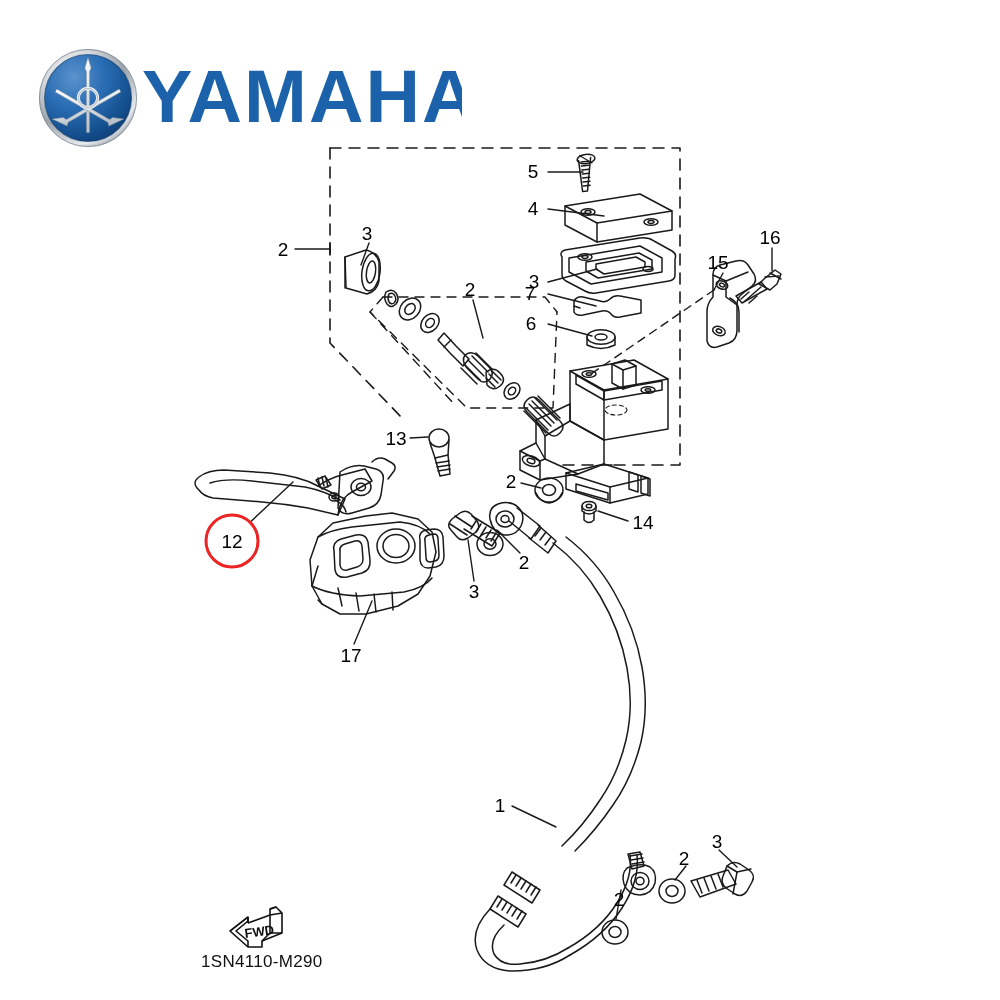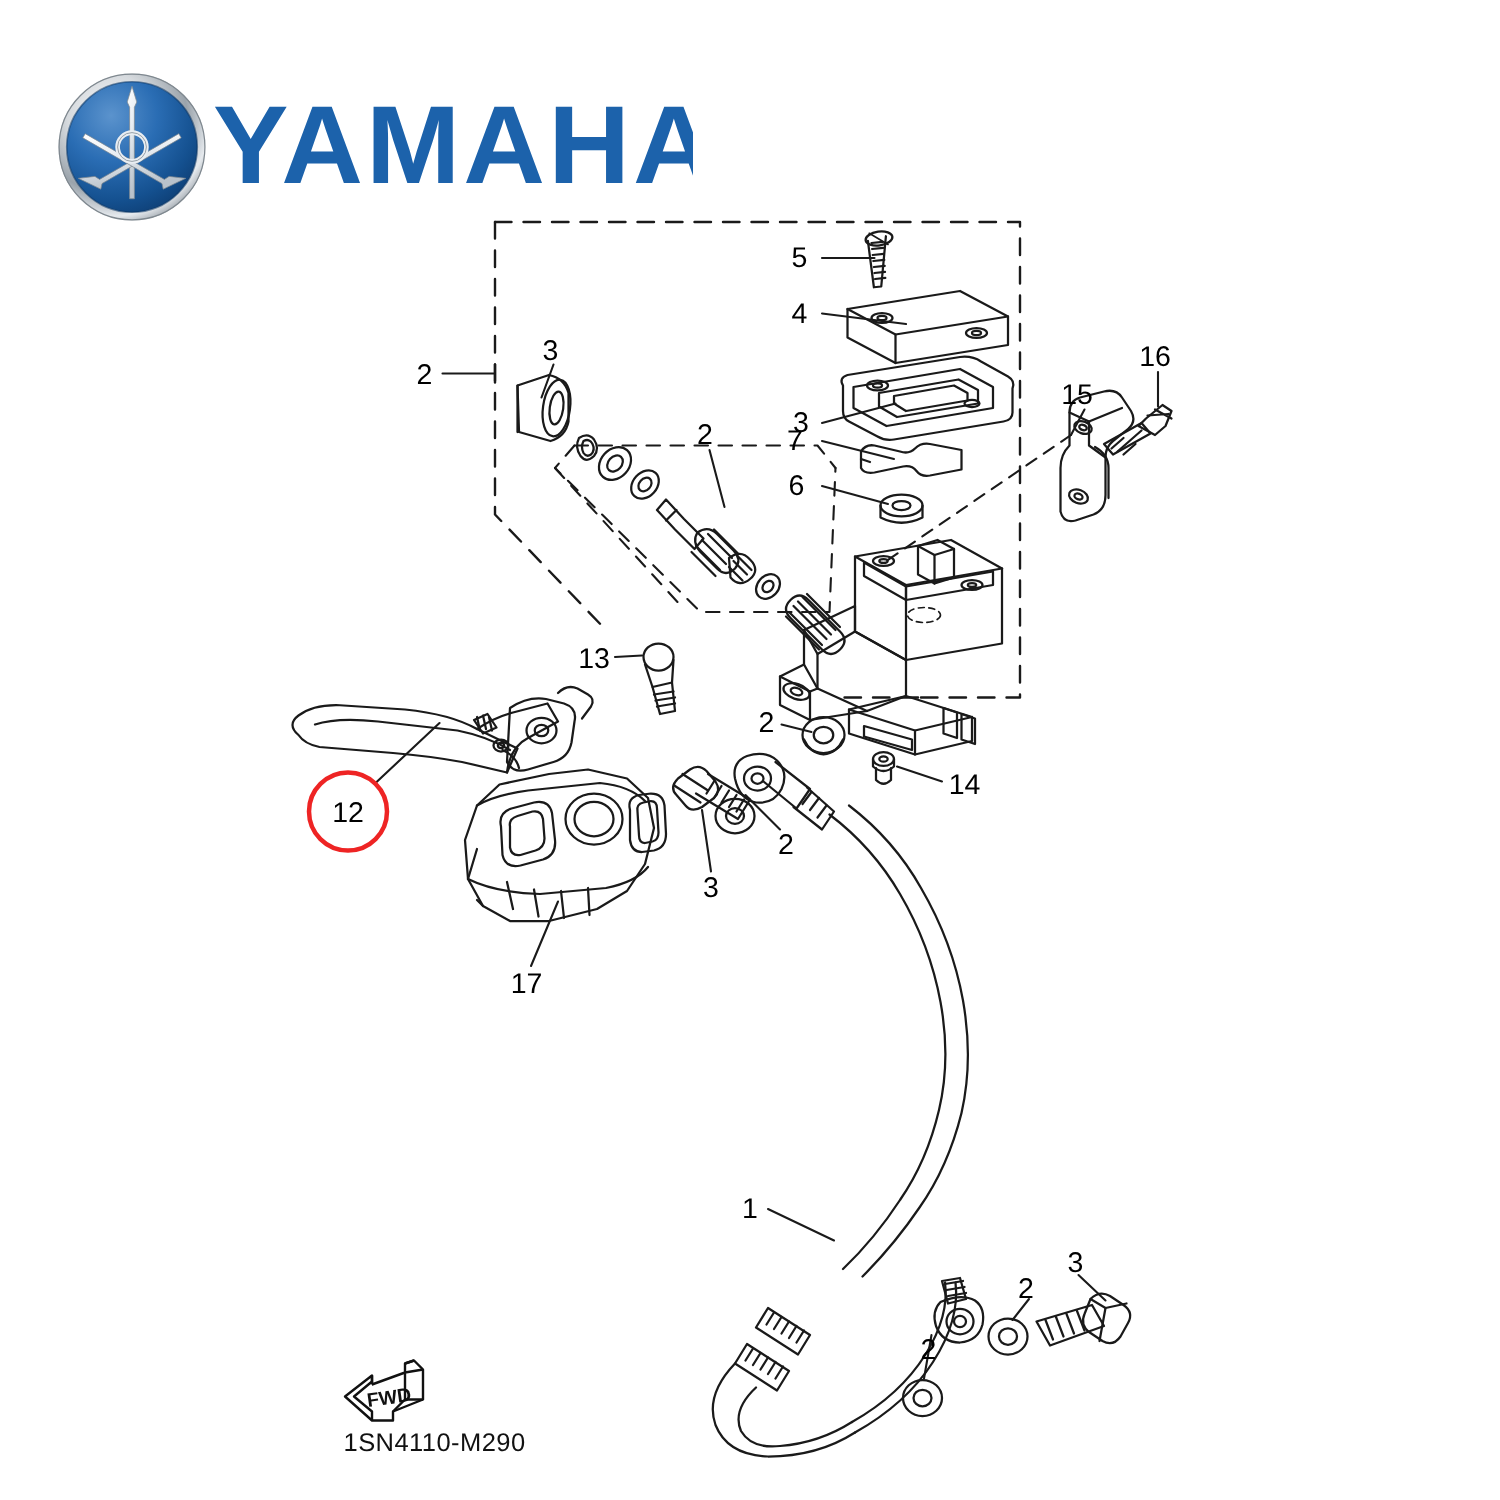--- a/index.html
+++ b/index.html
@@ -87,21 +87,20 @@
   }
   #sheet-code {
     position: absolute;
     left: 201px;
     top: 952px;
     font-family: "Liberation Sans", sans-serif;
     font-size: 17px;
     color: #111111;
     letter-spacing: 0.3px;
     white-space: nowrap;
-    margin-left: 28px;
   }
 </style>
 </head>
 <body>
 
 <div id="page">
 
   <div id="brand">
 
     <svg id="brand-logo" viewBox="0 0 100 100">

